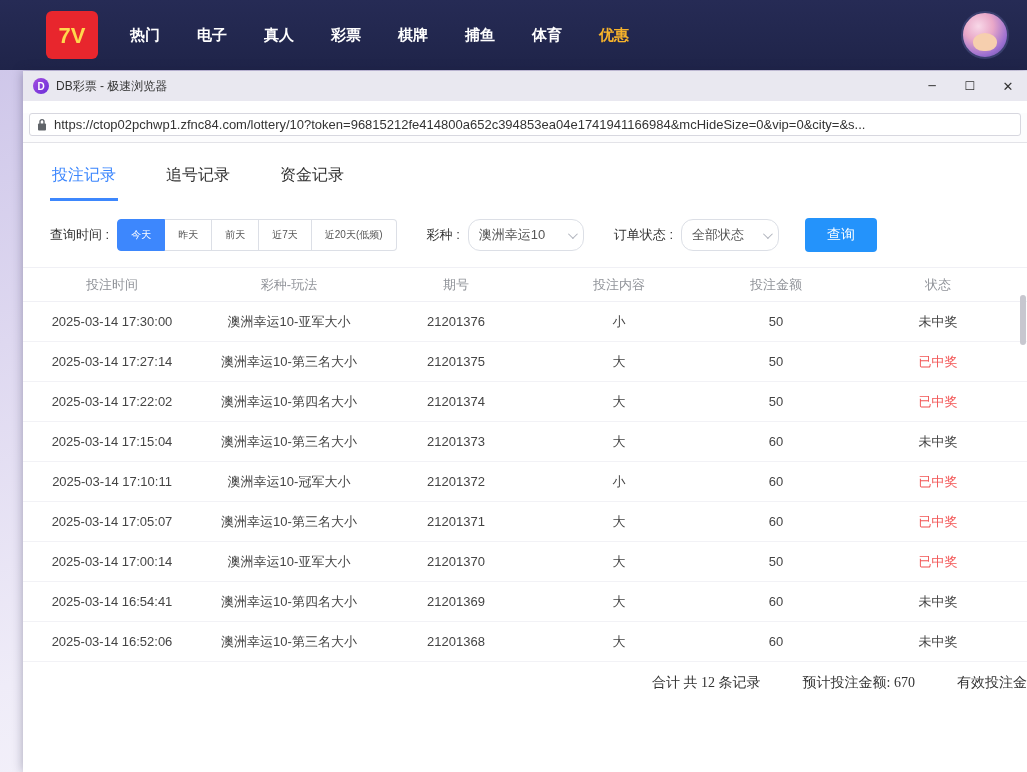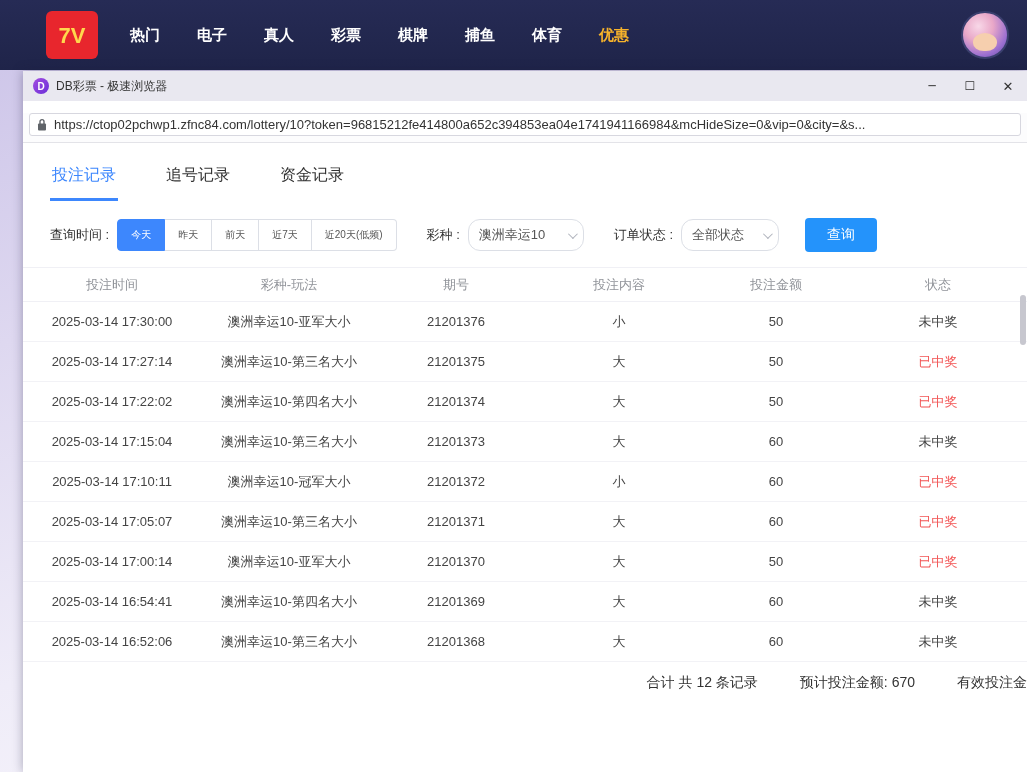--- a/index.html
+++ b/index.html
@@ -75,21 +75,21 @@
 
   
   table.bets { width:100%; border-collapse:collapse; table-layout:fixed; margin-top:14px; }
   table.bets th { height:34px; font-size:13px; font-weight:normal; color:#909399;
     border-top:1px solid #f0f0f5; border-bottom:1px solid #f0f0f5; text-align:center; }
   table.bets td { height:40px; font-size:13px; color:#444; text-align:center;
     border-bottom:1px solid #f2f2f6; white-space:nowrap; overflow:hidden; }
 
   
   .totals { display:flex; justify-content:flex-end; align-items:center; gap:42px;
-    height:42px; padding-right:0; font-size:14px; color:#333; overflow:hidden; }
+    height:42px; padding-right:0; font-size:14px; color:#333; overflow:hidden;font-family:Liberation Serif, serif; }
   .totals span { white-space:nowrap; }
   .totals .clip { margin-right:-14px; }
 
   
   .scroll-thumb { position:absolute; right:1px; top:152px; width:6px; height:50px;
     background:#c7c7cf; border-radius:3px; cursor:pointer; }
 </style>
 </head>
 <body>
 

